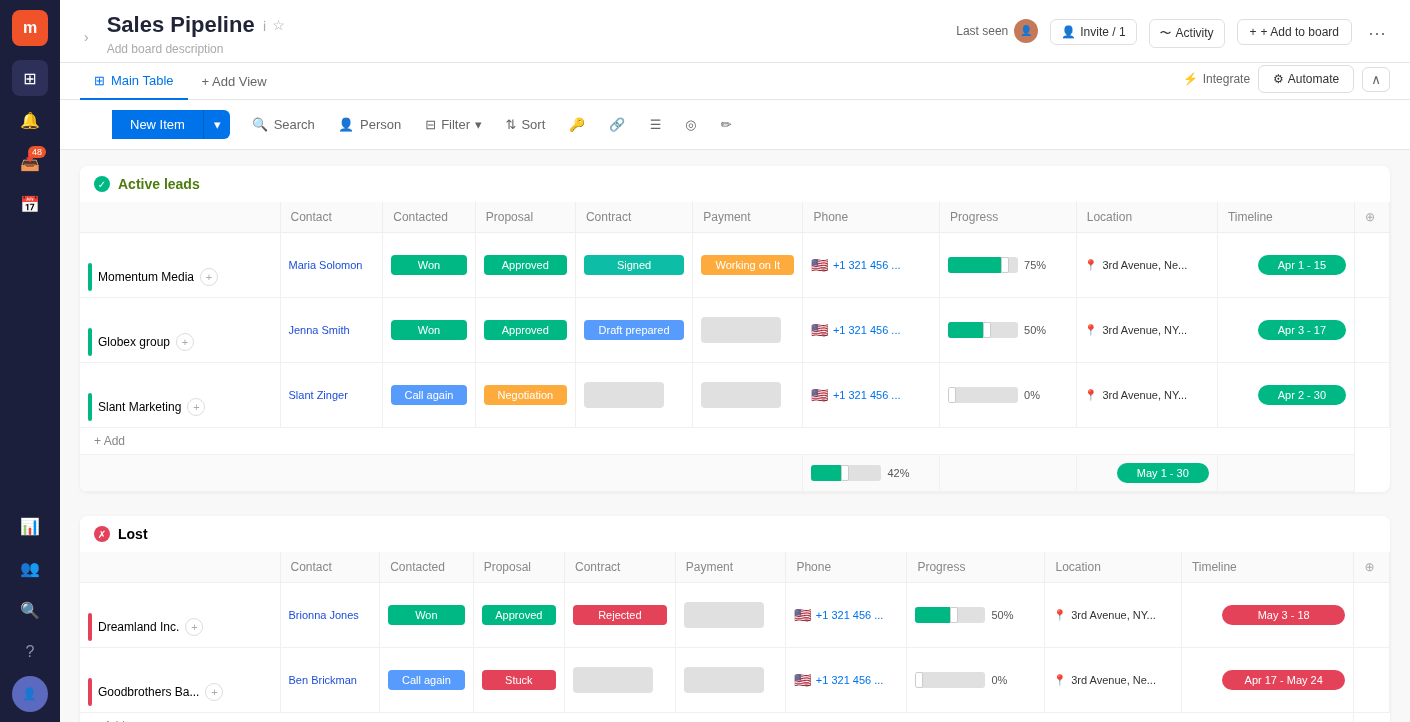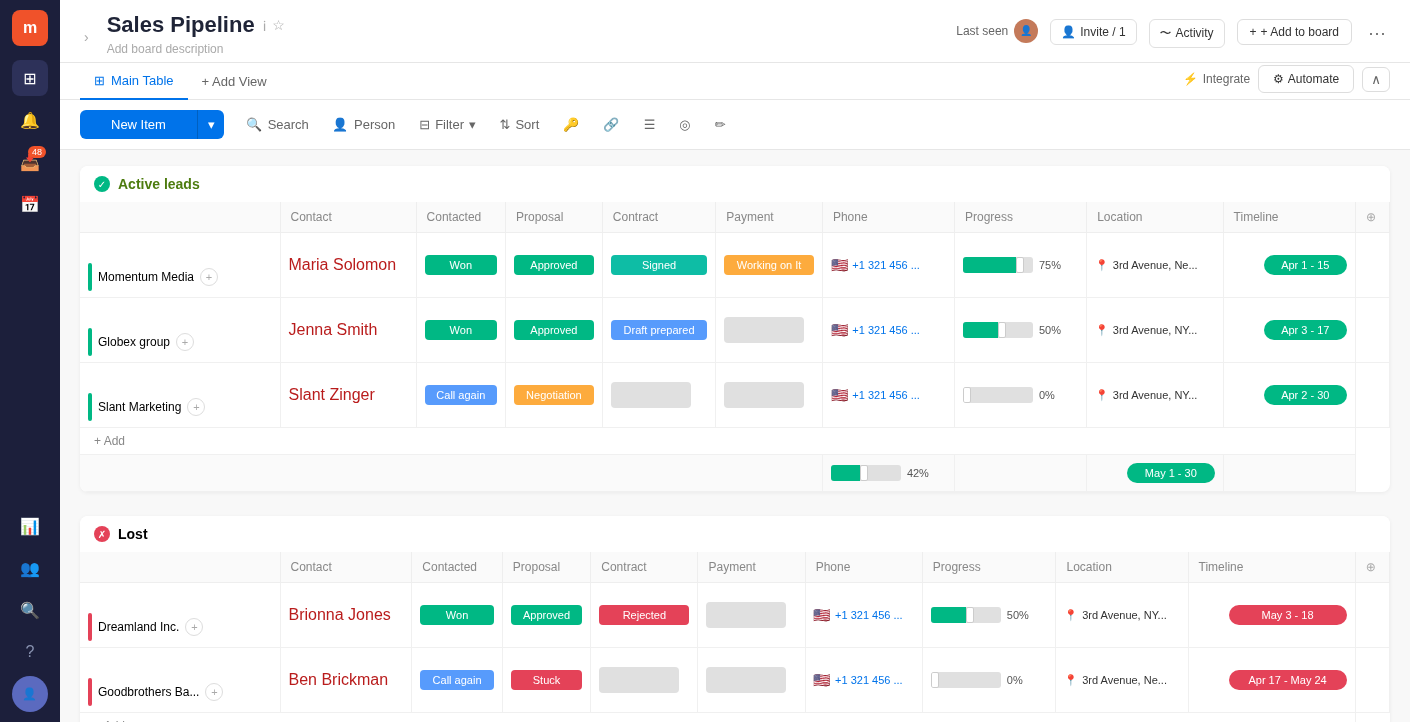--- a/index.html
+++ b/index.html
@@ -204,24 +204,25 @@
     }
     .new-item-btn {
       display: flex; align-items: center;
       border-radius: 6px;
       overflow: hidden;
       margin-right: 8px;
     }
     .new-item-main {
       background: #0073ea;
       color: white;
-      padding: 7px 31px;
+      padding: 7px 18px;
       cursor: pointer;
       font-size: 13px;
       font-weight: 500;
+      margin-left: 32px;
     }
     .new-item-arrow {
       background: #0073ea;
       color: white;
       padding: 7px 10px;
       cursor: pointer;
       border-left: 1px solid #0060c0;
     }
     .toolbar-btn {
       display: flex; align-items: center; gap: 5px;
@@ -388,22 +389,22 @@
       color: #888;
       font-size: 12px;
     }
 
     .summary-row td {
       padding: 8px 8px;
       background: #fafafa;
     }
 
     .contact-name {
-      color: #b91c1c;
-      font-size: 16px;
+      color: #1d4ed8;
+      font-size: 11px;
     }
 
     .add-circle {
       width: 18px; height: 18px;
       border-radius: 50%;
       border: 1px solid #ddd;
       display: flex; align-items: center; justify-content: center;
       color: #aaa;
       font-size: 11px;
       cursor: pointer;

